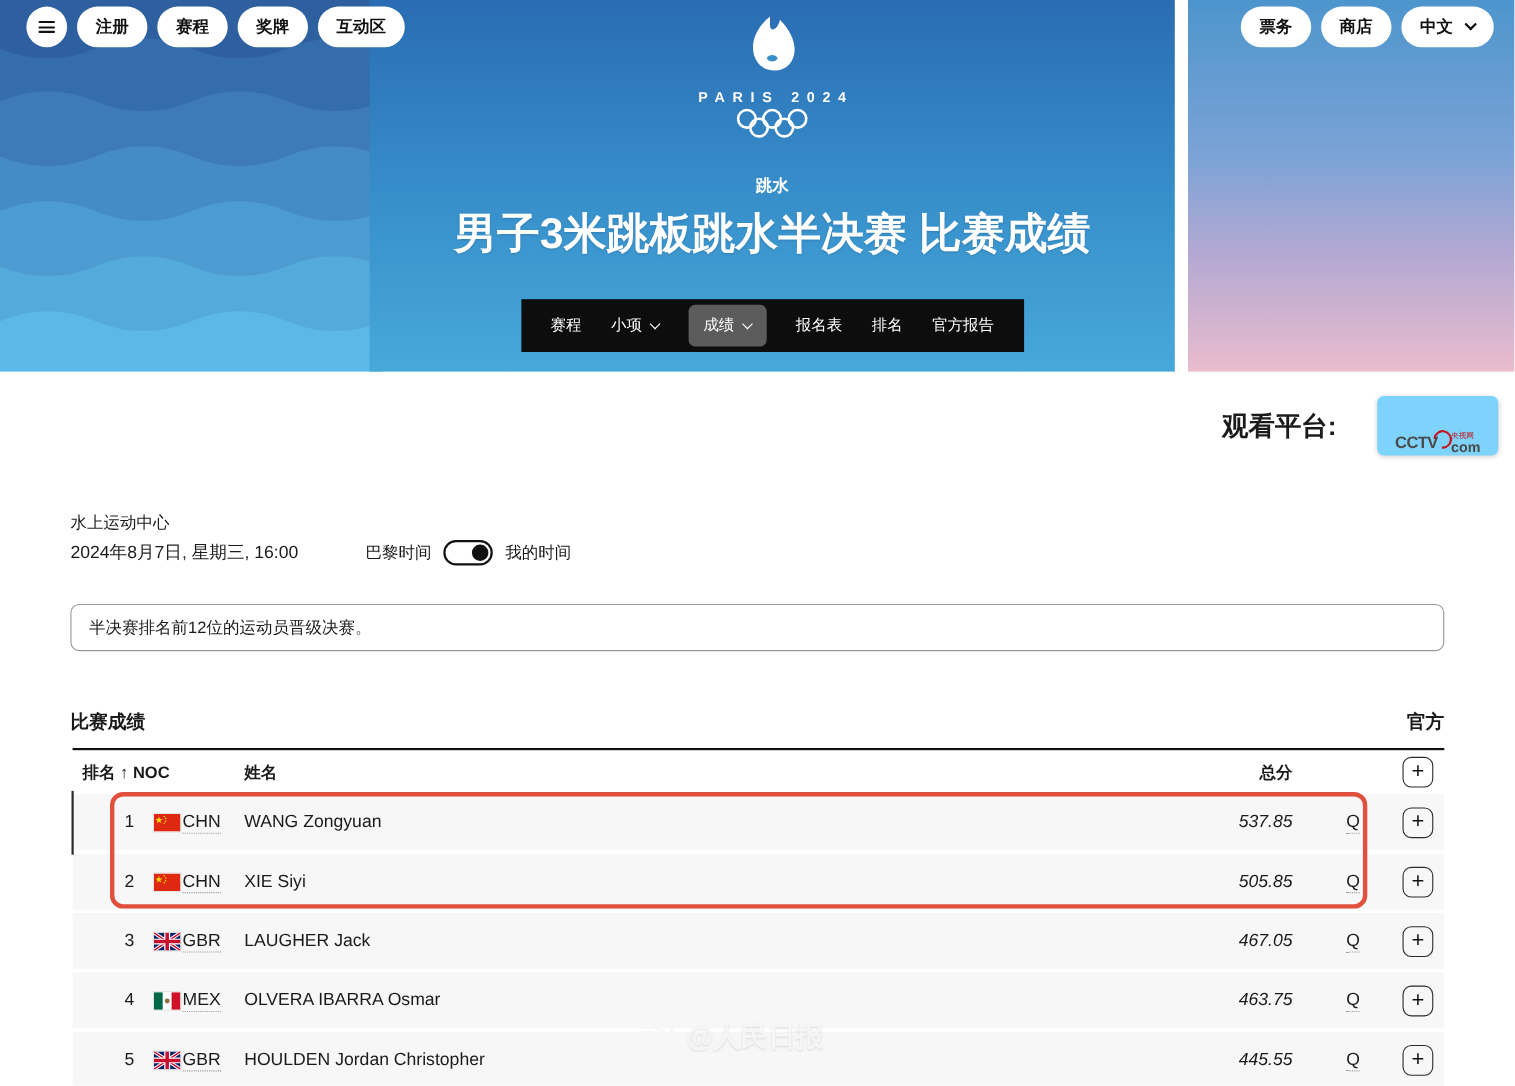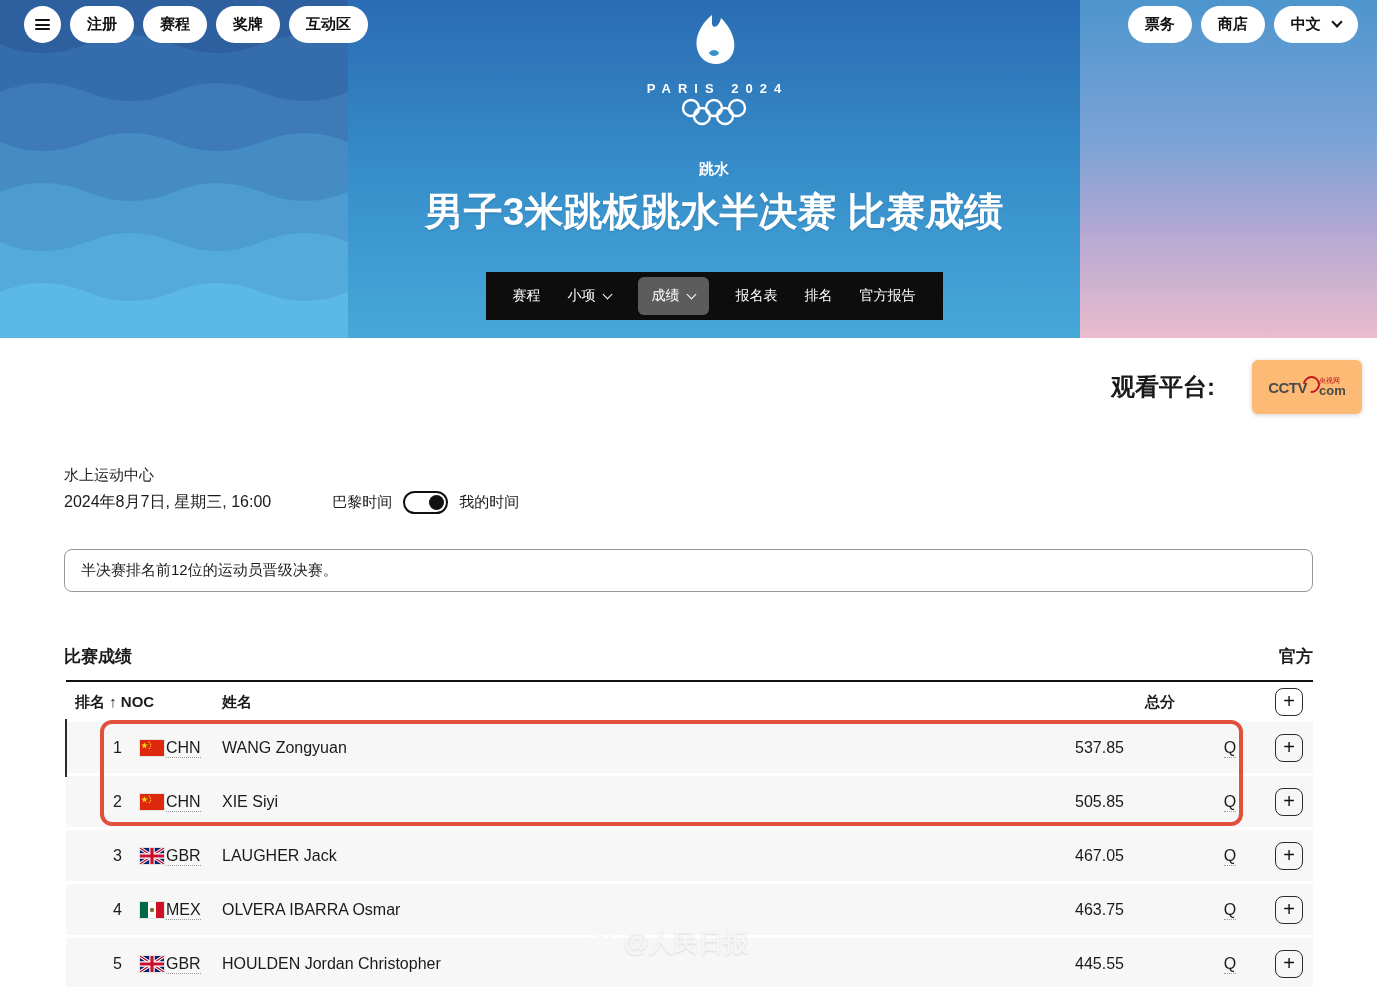--- a/index.html
+++ b/index.html
@@ -3,21 +3,21 @@
 <meta charset="utf-8">
 <style>
   * { margin:0; padding:0; box-sizing:border-box; }
   html,body { width:1377px; height:987px; overflow:hidden; background:#fff;
     font-family:"Liberation Sans","DejaVu Sans",sans-serif; color:#1a1a1a; }
 
   
   .hero { position:relative; height:338px; overflow:hidden; }
   .hero-left { position:absolute; left:0; top:0; width:348px; height:338px; }
   .hero-left svg { display:block; width:100%; height:100%; }
-  .hero-center { position:absolute; left:348px; top:0; width:732px; height:338px;
+  .hero-center { position:absolute; left:336px; top:0; width:732px; height:338px;
     background:linear-gradient(180deg,#2a6cb3 0%,#3890cb 55%,#47a8da 100%);
     display:flex; flex-direction:column; align-items:center; }
   .hero-right { position:absolute; left:1080px; top:0; right:0; height:338px;
     background:linear-gradient(180deg,#4d95cd 0%,#7ba3d6 42%,#b3a8d3 68%,#eabccd 100%); }
 
   .topbar { position:absolute; top:6px; left:24px; right:10px; display:flex; align-items:center; z-index:5; }
   .pill { height:37px; border:none; background:#fff; border-radius:19px; padding:0 17px;
     font-family:inherit; font-size:15px; font-weight:700; color:#111; margin-right:9px; cursor:pointer; }
   .pill.round { width:37px; padding:0; display:flex; align-items:center; justify-content:center; }
   .burger { width:15px; height:11px; display:flex; flex-direction:column; justify-content:space-between; }
@@ -35,22 +35,22 @@
   .event-nav { margin-top:33px; background:#0d0d0d; height:48px; display:inline-flex; align-items:center;
     padding:0 27px; gap:27px; }
   .event-tab { color:#fff; font-size:14px; display:flex; align-items:center; cursor:pointer; white-space:nowrap; }
   .event-tab.active { background:#5c5c5c; border-radius:6px; padding:10px 14px; }
   .tab-chev { display:inline-block; width:7px; height:7px; border-right:1.6px solid #fff; border-bottom:1.6px solid #fff;
     transform:rotate(45deg); margin-left:8px; margin-bottom:3px; }
 
   
   .broadcast-row { display:flex; justify-content:flex-end; align-items:center; margin:22px 15px 0 0; }
   .broadcast-label { font-size:24px; font-weight:700; margin-right:37px; }
-  .cctv-card { width:110px; height:54px; background:#fdba74; border-radius:6px;
-    box-shadow:0 1px 5px rgba(0,0,0,.18); display:flex; align-items:center; justify-content:center; cursor:pointer; }
+  .cctv-card { width:110px; height:54px; background:#7dd3fc; border-radius:6px;
+    box-shadow:0 1px 5px rgba(0,0,0,.18); display:flex; align-items:flex-end; justify-content:center; cursor:pointer; }
   .cctv-inner { position:relative; display:flex; align-items:center; }
   .cctv-word { font-size:15px; font-weight:800; color:#4a4a4a; letter-spacing:-.5px; }
   .cctv-swoosh { width:17px; height:17px; border:2.5px solid #c4161c; border-left-color:transparent;
     border-radius:50%; transform:rotate(-40deg); margin:0 1px 6px -4px; }
   .cctv-col { display:flex; flex-direction:column; line-height:1; margin-left:-2px; }
   .cctv-sub { font-size:7px; color:#c4161c; }
   .cctv-com { font-size:13px; font-weight:700; color:#4a4a4a; }
 
   
   .venue-block { margin:52px 64px 0; font-size:15px; }
@@ -78,21 +78,21 @@
   .th-plus { display:flex; justify-content:center; }
 
   .rows { position:relative; }
   .trow { height:51px; background:#f7f7f7; margin-bottom:3px; font-size:16px; }
   .cell-rank { text-align:right; padding-right:0; }
   .cell-flag { padding-left:18px; display:flex; align-items:center; }
   .cell-flag svg { display:block; box-shadow:0 0 0 1px rgba(0,0,0,.08); }
   .cell-noc { border-bottom:0; }
   .cell-noc span { border-bottom:1px dotted #9a9a9a; padding-bottom:1px; }
   .cell-name { padding-left:4px; }
-  .cell-total { padding-right:20px; }
+  .cell-total { text-align:right; padding-right:20px;font-style:italic; }
   .cell-q { text-align:center; }
   .cell-q span { border-bottom:1px dotted #9a9a9a; padding-bottom:1px; }
   .cell-plus { display:flex; justify-content:center; }
   .plus-btn { width:28px; height:28px; border:1.5px solid #2b2b2b; border-radius:8px; background:transparent;
     font-family:inherit; font-size:20px; font-weight:400; line-height:1; color:#111; cursor:pointer;
     display:flex; align-items:center; justify-content:center; padding-bottom:2px; }
 
   .highlight-box { position:absolute; left:34px; top:-2px; width:1143px; height:106px;
     border:4px solid #e0503c; border-radius:12px; pointer-events:none; z-index:3; }
   .left-tick { position:absolute; left:-1px; top:-3px; width:2px; height:58px; background:#2b2b2b; }

